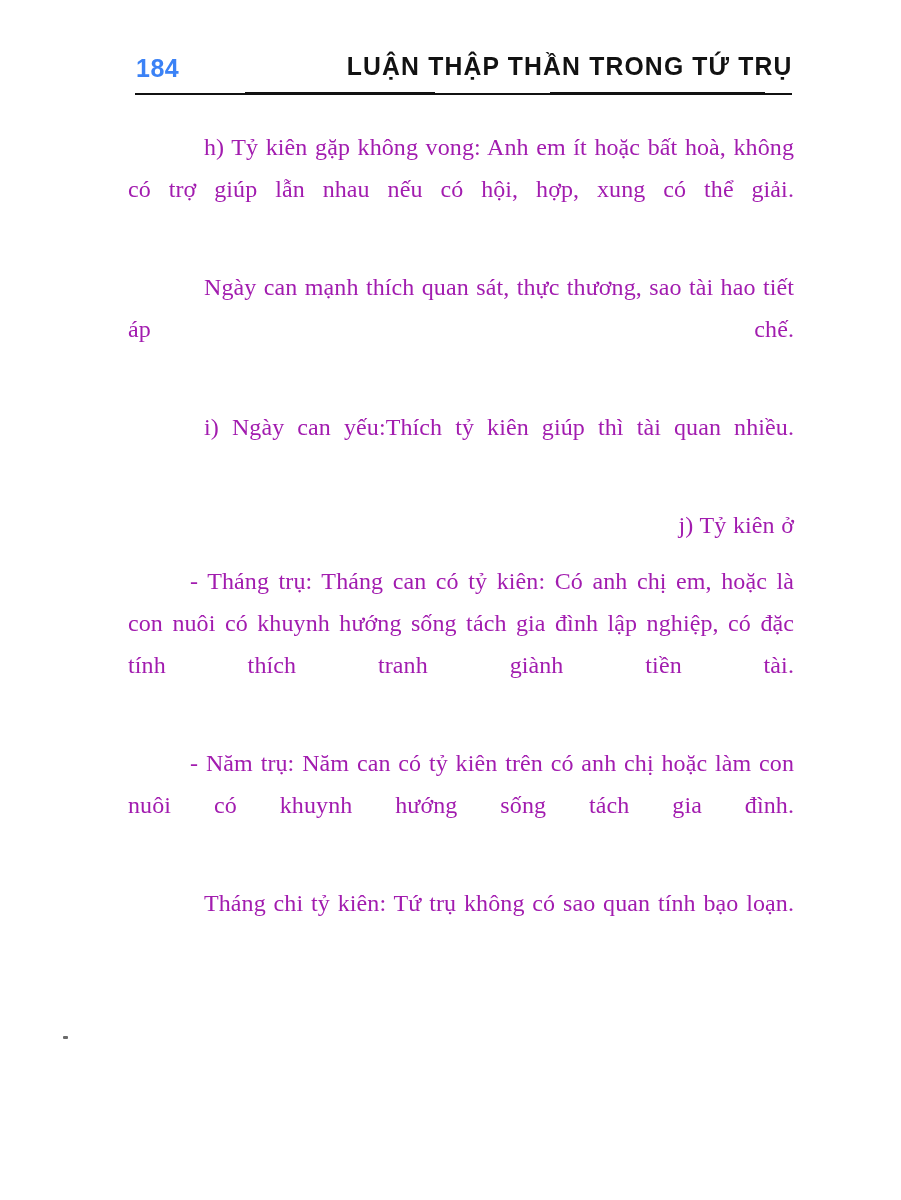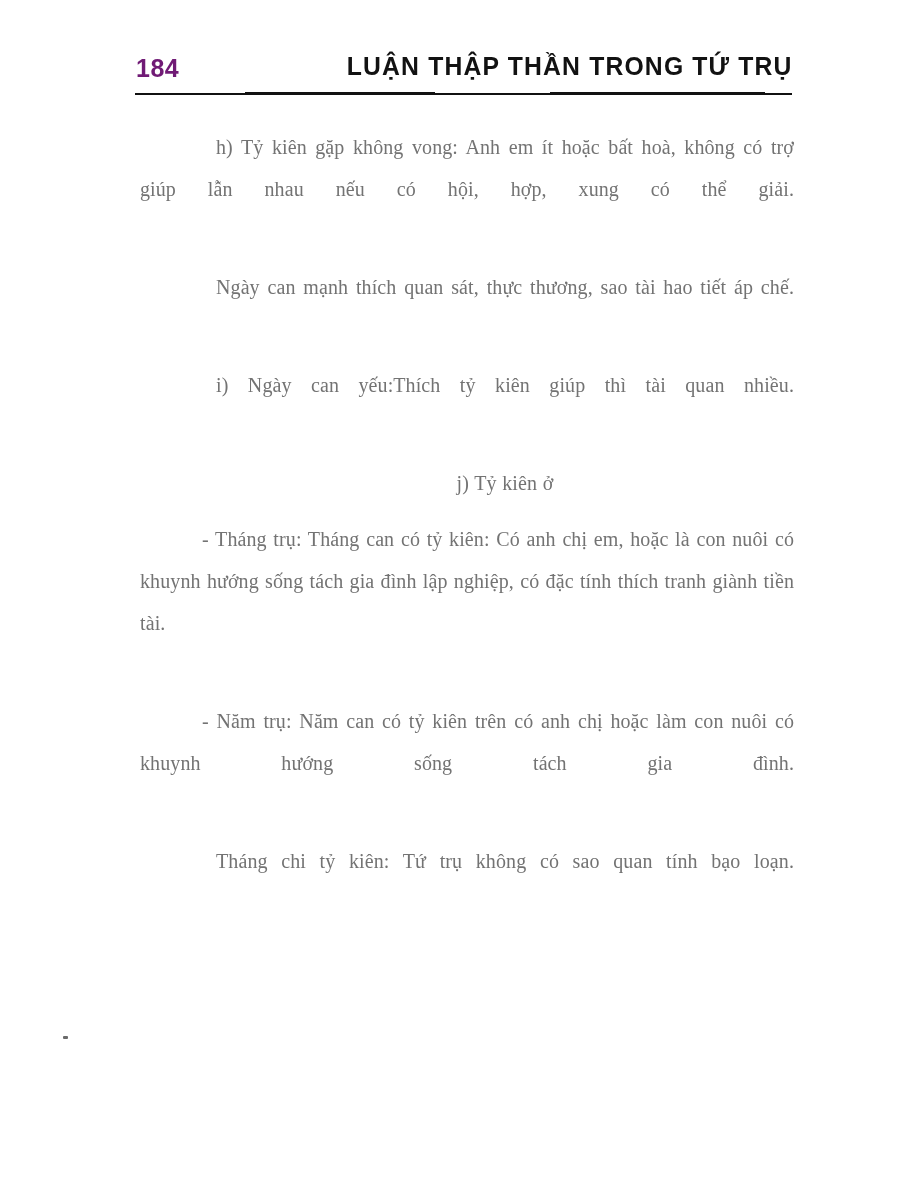--- a/index.html
+++ b/index.html
@@ -29,21 +29,21 @@
   }
 
   .folio {
     position: absolute;
     left: 8px;
     top: 2px;
     font-family: "Liberation Sans", "DejaVu Sans", sans-serif;
     font-size: 25px;
     font-weight: 700;
     letter-spacing: 0.5px;
-    color: #701a75;
+    color: #3b82f6;
   }
 
   .running-title {
     position: absolute;
     right: 0px;
     top: 0px;
     font-family: "Liberation Sans", "DejaVu Sans", sans-serif;
     font-size: 25.5px;
     font-weight: 700;
     letter-spacing: 1.2px;
@@ -73,32 +73,32 @@
 
   
   .body {
     position: absolute;
     left: 128px;
     top: 126px;
     width: 666px;
   }
 
   p.para {
-    margin: 0 0 14px 12px;
+    margin: 0 0 14px 0;
     text-indent: 76px;
     text-align: justify;
-    font-size: 20px;
+    font-size: 24px;
     line-height: 42px;
     word-spacing: 0.5px;
     letter-spacing: 0.1px;
-    color: #737373;
+    color: #a21caf;
   }
 
   p.para.no-justify {
-    text-align: center;
+    text-align: right;
   }
 
   p.para.dash {
     text-indent: 62px;
   }
 
   
   p.para::after {
     content: "";
     display: inline-block;

